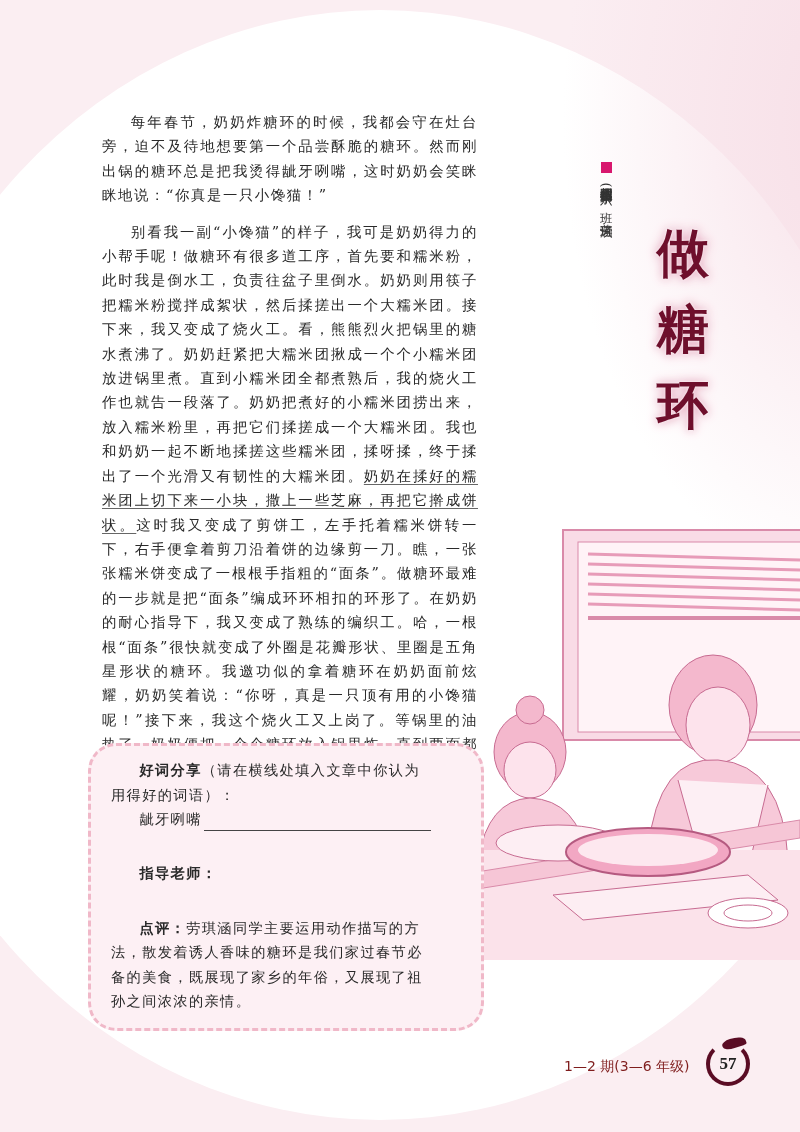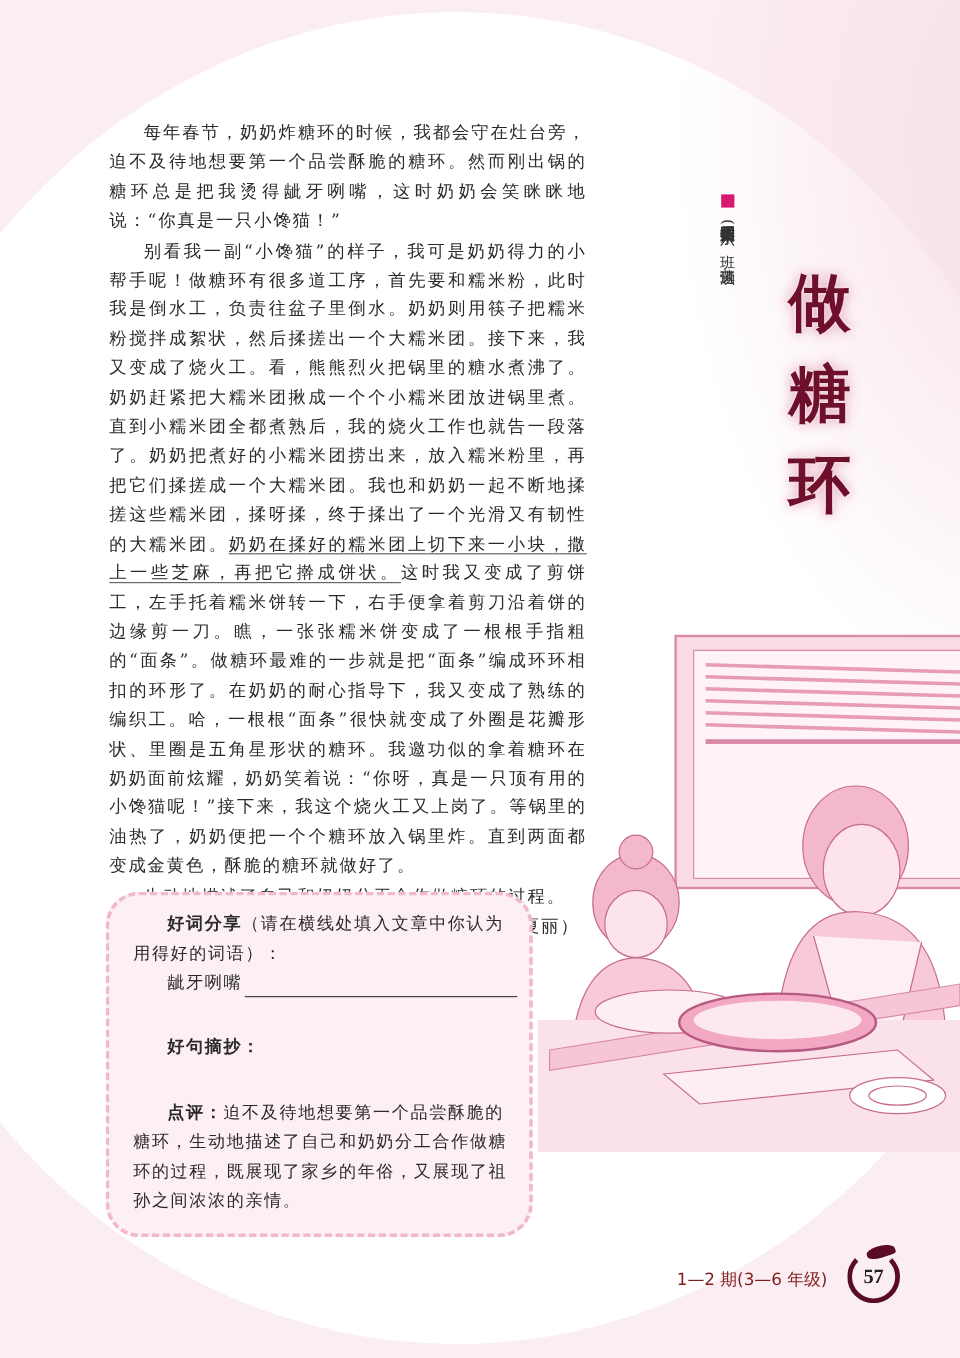--- a/index.html
+++ b/index.html
@@ -15,21 +15,21 @@
   }
   .bg-fade-right {
     position: absolute; right: -60px; top: 0; width: 300px; height: 600px;
     background: radial-gradient(ellipse at 100% 20%, #f7dfe7 0%, rgba(251,238,242,0) 70%);
   }
   .article {
     position: absolute; left: 90px; top: 98px; width: 400px;
     font-size: 14.4px; line-height: 24.4px; letter-spacing: 1.6px;
     text-align: justify;
   }
-  .article p { margin: 1px; text-indent: 2em; }
+  .article p { margin: 12px; text-indent: 2em; }
   .underlined { text-decoration: underline; text-decoration-color: #666; text-underline-offset: 3px; }
   .teacher { text-align: right; text-indent: 0 !important; padding-right: 6px; }
 
   .byline {
     position: absolute; left: 596px; top: 162px; width: 20px;
     display: flex; flex-direction: column; align-items: center;
     font-size: 12.5px; line-height: 16.5px; color: #333;
   }
   .byline .marker { width: 11px; height: 11px; background: #d8176e; margin-bottom: 4px; }
   .byline .vt { writing-mode: vertical-rl; letter-spacing: 0.5px; }
@@ -42,20 +42,21 @@
   .title-char {
     font-family: "DejaVu Sans", sans-serif; font-weight: bold;
     font-size: 52px; line-height: 76px; color: #6e0f2c;
     text-shadow: 0 0 3px #fff, 0 0 8px #e5a9bf, 0 0 14px #efc7d5;
   }
 
   .sharebox {
     position: absolute; left: 88px; top: 743px; width: 350px; height: 282px;
     border: 3px dashed #f0b8c8; border-radius: 28px;
     background: #fdf0f4;
+    padding-left: 40px;
   }
   .sb-text { position: absolute; left: 20px; top: 12px; width: 320px;
     font-size: 14.2px; line-height: 24.5px; letter-spacing: 1.4px; }
   .sb-text .bold { font-weight: bold; font-family: "DejaVu Sans", sans-serif; }
   .sb-line { display: flex; align-items: flex-end; padding-left: 2em; height: 24px; }
   .sb-line .blank { flex: 1; border-bottom: 1.5px solid #444; margin-left: 2px; height: 18px; }
   .gap { height: 30px; }
 
   .footer {
     position: absolute; left: 564px; top: 1058px;
@@ -138,21 +139,21 @@
 </svg>
 
 <div class="sharebox">
   <div class="sb-text">
     <div style="text-indent:2em"><span class="bold">好词分享</span><span>（请在横线处填入文章中你认为用得好的词语）：</span></div>
     <div class="sb-line">
       <span>龇牙咧嘴</span>
       <span class="blank"></span>
     </div>
     <div class="gap"></div>
-    <div style="text-indent:2em" class="bold">好句摘抄：</div>
+    <div style="text-indent:2em" class="bold">指导老师：</div>
     <div class="gap"></div>
-    <div style="text-indent:2em"><span class="bold">点评：</span><span>迫不及待地想要第一个品尝酥脆的糖环，生动地描述了自己和奶奶分工合作做糖环的过程，既展现了家乡的年俗，又展现了祖孙之间浓浓的亲情。</span></div>
+    <div style="text-indent:2em"><span class="bold">点评：</span><span>劳琪涵同学主要运用动作描写的方法，散发着诱人香味的糖环是我们家过春节必备的美食，既展现了家乡的年俗，又展现了祖孙之间浓浓的亲情。</span></div>
   </div>
 </div>
 
 <div class="footer">1—2 期(3—6 年级)</div>
 <div class="dragon-head"></div>
 <div class="pagenum">57</div>
 
 </body></html>

